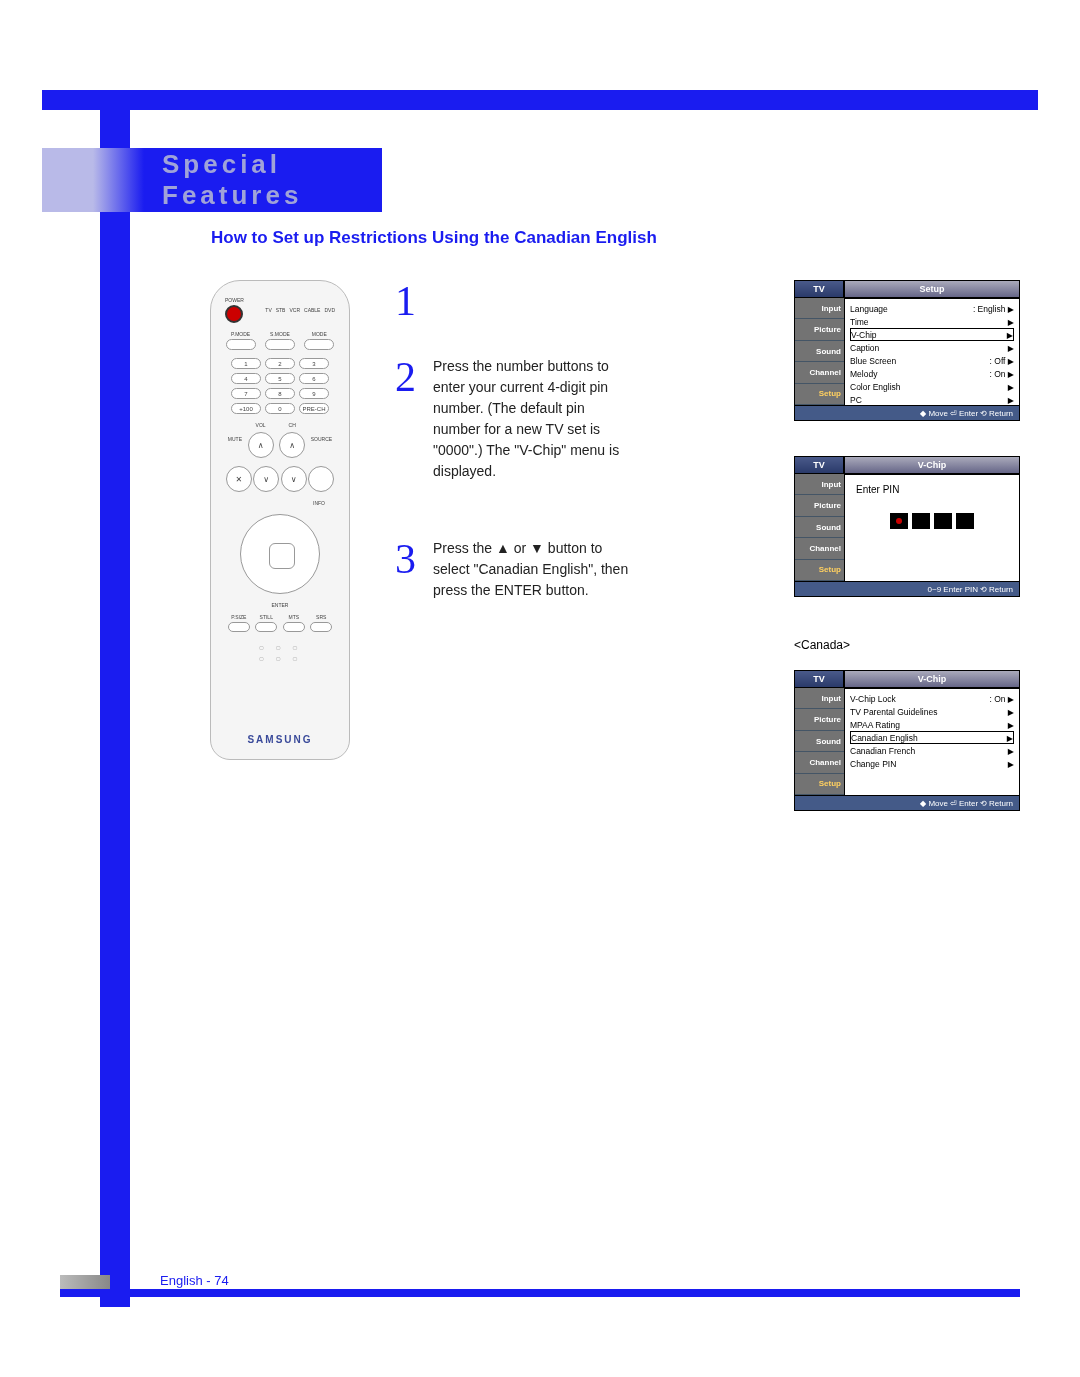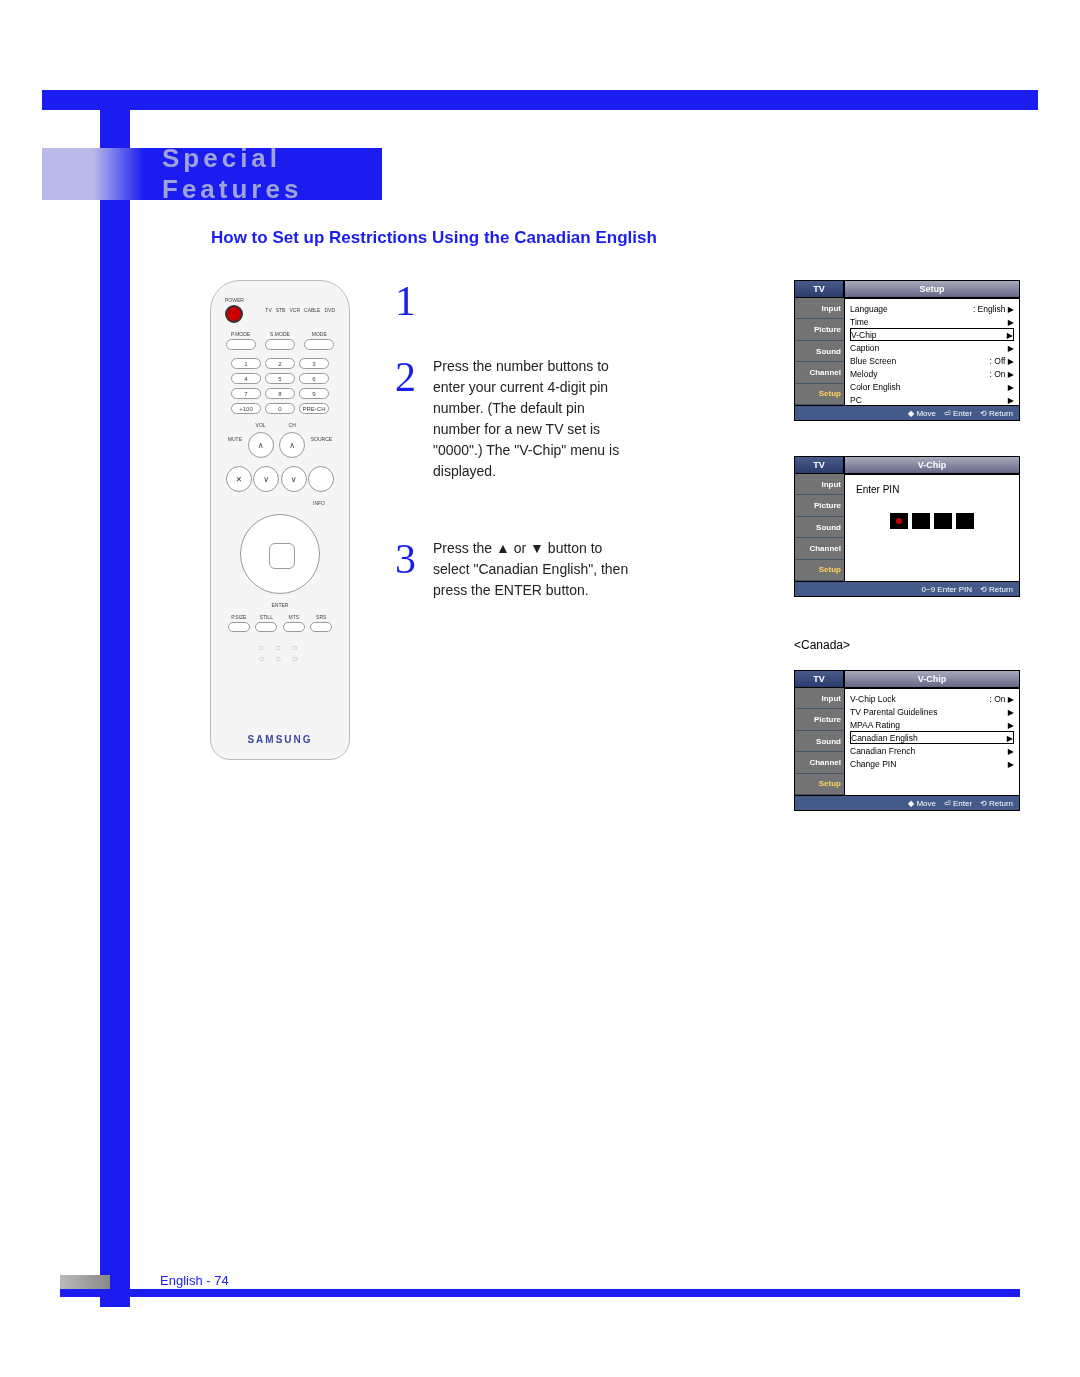--- a/index.html
+++ b/index.html
@@ -1,19 +1,19 @@
 <!DOCTYPE html>
 <html><head>
 <meta charset="utf-8">
 <style>
 *{margin:0;padding:0;box-sizing:border-box}
 body{font-family:Arial,Helvetica,sans-serif;background:#fff;width:1080px;height:1377px;position:relative}
 .page-border-top{position:absolute;top:90px;left:42px;right:42px;height:20px;background:#1a1cf0}
 .page-border-left{position:absolute;top:90px;left:100px;width:30px;bottom:70px;background:#1a1cf0}
-.header-bar{position:absolute;top:148px;left:42px;width:340px;height:52px;background:linear-gradient(to right,#b9bae8 0%,#b9bae8 15%,#1a1cf0 30%,#1a1cf0 100%);display:flex;align-items:center;padding-left:120px}
+.header-bar{position:absolute;top:148px;left:42px;width:340px;height:64px;background:linear-gradient(to right,#b9bae8 0%,#b9bae8 15%,#1a1cf0 30%,#1a1cf0 100%);display:flex;align-items:center;padding-left:120px}
 .header-title{font-family:'Trebuchet MS',Arial,sans-serif;font-size:26px;font-weight:bold;color:#a0a3d8;letter-spacing:4px}
 .subtitle{position:absolute;top:228px;left:211px;font-size:17px;font-weight:bold;color:#1a1cf0}
 .content{position:absolute;top:280px;left:195px;right:60px}
 .remote-col{position:absolute;top:0;left:15px;width:160px}
 .remote{width:140px;height:480px;background:#f5f5f5;border:1px solid #bbb;border-radius:30px 30px 20px 20px;padding:10px;position:relative;text-align:center;font-size:6px;color:#444}
 .remote .power-row{display:flex;justify-content:space-between;align-items:center;margin:6px 4px}
 .power-btn{width:18px;height:18px;border-radius:50%;background:#c00;border:2px solid #333}
 .dev-labels{font-size:5px;display:flex;gap:4px}
 .mode-row{display:flex;justify-content:space-around;margin:8px 0}
 .mode-btn{width:30px;height:11px;border:1px solid #999;border-radius:6px;background:#fff;font-size:5px;display:flex;align-items:center;justify-content:center}
@@ -42,21 +42,21 @@
 .osd-tv{width:50px;background:linear-gradient(#4a5a8a,#2a3a6a);color:#fff;font-weight:bold;display:flex;align-items:center;justify-content:center;border:1px solid #000}
 .osd-titlebar{flex:1;background:linear-gradient(#aab,#668);color:#fff;font-weight:bold;display:flex;align-items:center;justify-content:center;border:1px solid #000}
 .osd-body{display:flex;height:108px}
 .osd-tabs{width:50px;background:#737373;display:flex;flex-direction:column;border-left:1px solid #000;border-bottom:1px solid #000}
 .tab{flex:1;color:#fff;font-size:8px;font-weight:bold;display:flex;align-items:center;justify-content:flex-end;padding-right:3px;border-bottom:1px solid #456}
 .tab.active{color:#ffd060}
 .osd-menu{flex:1;background:#fff;border:1px solid #000;padding:3px 5px}
 .menu-row{display:flex;justify-content:space-between;align-items:center;height:13px;font-size:8.5px}
 .menu-row.hl{border:1px solid #000}
 .arrow{font-size:8px}
-.osd-foot{height:15px;background:#445a88;color:#fff;font-size:8px;display:flex;align-items:center;justify-content:flex-end;gap:8px;padding:0 6px;border:1px solid #000;border-top:0}
+.osd-foot{height:15px;background:#445a88;color:#fff;font-size:8px;display:flex;align-items:center;justify-content:flex-end;gap:2px;padding:0 6px;border:1px solid #000;border-top:0}
 .canada-label{font-size:12px;font-weight:normal;margin-bottom:18px}
 .pin-row{display:flex;gap:4px;justify-content:center;margin-top:18px}
 .pin-box{width:18px;height:16px;background:#000}
 .pin-box.active{position:relative}
 .pin-box.active::after{content:'';position:absolute;top:5px;left:6px;width:6px;height:6px;background:#c00;border-radius:50%}
 .enter-pin-label{font-size:10px;margin:6px 0 8px 6px}
 .footer{position:absolute;bottom:80px;left:60px;right:60px;height:20px}
 .footer-tab{position:absolute;left:0;top:-2px;width:50px;height:14px;background:linear-gradient(to right,#bbb,#888)}
 .footer-bar{position:absolute;top:12px;left:0;right:0;height:8px;background:#1a1cf0}
 .footer-text{position:absolute;left:100px;top:-4px;font-size:13px;color:#1a1cf0}

